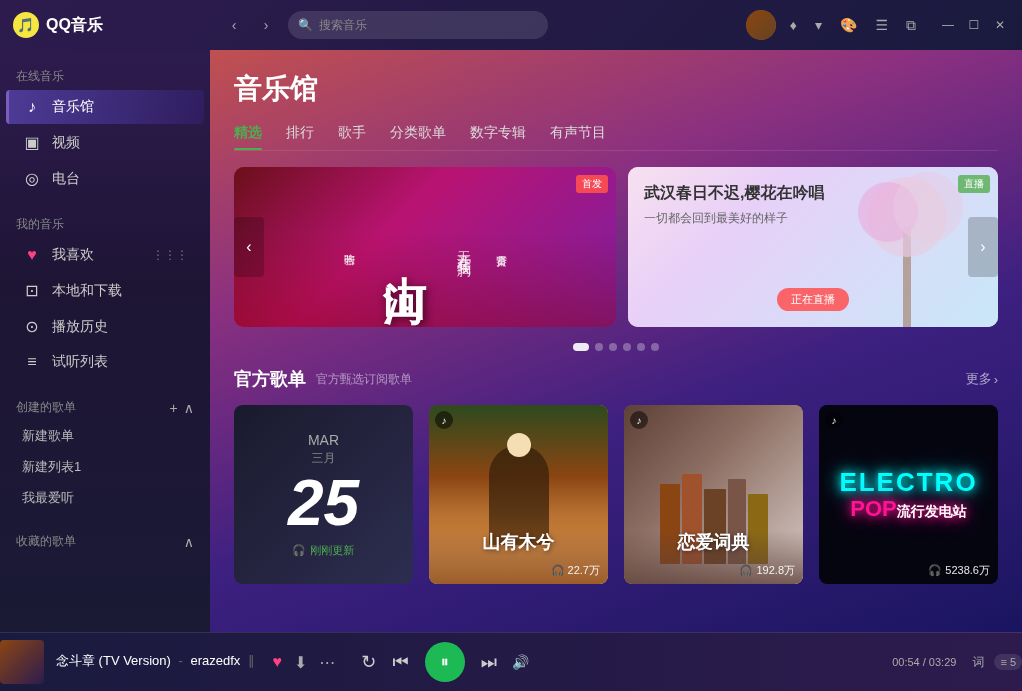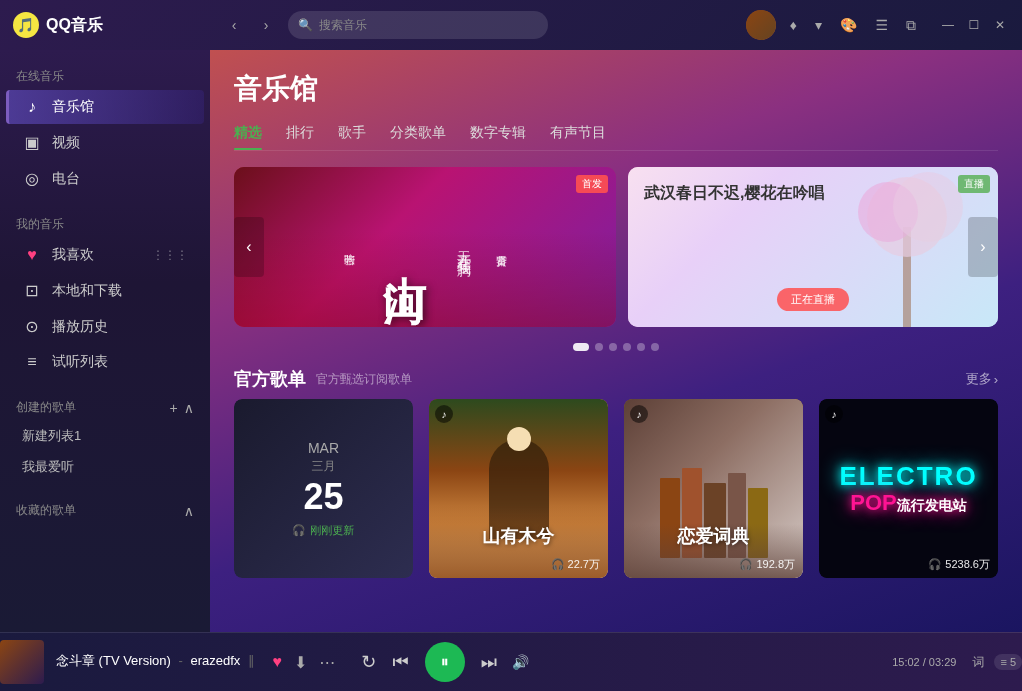--- a/index.html
+++ b/index.html
@@ -342,21 +342,21 @@
     .dot.active {
       background: rgba(255,255,255,0.9);
       width: 16px;
       border-radius: 4px;
     }
 
     
     .section-header {
       display: flex;
       align-items: center;
-      margin-bottom: 8px;
+      margin-bottom: 14px;
     }
     .section-title {
       font-size: 18px;
       font-weight: bold;
       color: #fff;
     }
     .section-subtitle {
       font-size: 12px;
       color: rgba(255,255,255,0.5);
       margin-left: 10px;
@@ -429,21 +429,21 @@
       background: linear-gradient(135deg, #1a1a2e 0%, #2d2d50 100%);
       color: #fff;
       display: flex;
       flex-direction: column;
       align-items: center;
       justify-content: center;
       padding: 20px;
     }
     .cal-month { font-size: 14px; color: #aaa; margin-bottom: 2px; }
     .cal-cn { font-size: 12px; color: #888; margin-bottom: 4px; }
-    .cal-day { font-size: 36px; font-weight: bold; color: #fff; line-height: 1; }
+    .cal-day { font-size: 64px; font-weight: bold; color: #fff; line-height: 1; font-style: italic; }
     .cal-update { font-size: 11px; color: #4CAF50; margin-top: 8px; display: flex; align-items: center; gap: 4px; }
 
     
     .card-forest {
       background: linear-gradient(135deg, #8B4513 0%, #CD853F 50%, #DEB887 100%);
       position: relative;
     }
     .card-forest-title {
       position: absolute;
       bottom: 30px;
@@ -668,20 +668,23 @@
     </div>
 
     <div class="sidebar-section-row" style="margin-top:12px;gap:28px;">
       <span>创建的歌单</span>
       <div class="actions">
         <span>+</span>
         <span>∧</span>
       </div>
     </div>
 
+    <div class="sidebar-playlist-item">
+      <span>新建歌单</span>
+    </div>
     <div class="sidebar-playlist-item">
       <span>新建列表1</span>
     </div>
     <div class="sidebar-playlist-item">
       <span>我最爱听</span>
     </div>
 
     <div class="sidebar-section-row" style="margin-top:12px;">
       <span>收藏的歌单</span>
       <div class="actions">
@@ -748,20 +751,21 @@
               <svg viewBox="0 0 180 160" width="180" height="160">
                 <rect x="85" y="60" width="8" height="100" fill="#8B4513"></rect>
                 <circle cx="89" cy="50" r="40" fill="#FFB6C1" opacity="0.7"></circle>
                 <circle cx="70" cy="45" r="30" fill="#FF69B4" opacity="0.6"></circle>
                 <circle cx="110" cy="40" r="35" fill="#FFB6C1" opacity="0.5"></circle>
               </svg>
             </div>
             <div class="banner-side-badge">直播</div>
             <div class="banner-side-content">
               <div class="banner-side-title">武汉春日不迟,樱花在吟唱</div>
+              <div class="banner-side-sub">一切都会回到最美好的样子</div>
             </div>
             <button class="live-btn">正在直播</button>
           </div>
 
           <div class="banner-nav-right">›</div>
         </div>
 
         <div class="dots">
           <div class="dot active"></div>
           <div class="dot"></div>
@@ -892,21 +896,21 @@
     <span class="ctrl-btn">↻</span>
     <span class="ctrl-btn">⏮</span>
     <div class="ctrl-btn play">
       <span>⏸</span>
     </div>
     <span class="ctrl-btn">⏭</span>
     <span class="ctrl-btn" style="font-size:14px;">🔊</span>
   </div>
 
   <div class="player-time">
-    <span>15:02</span>
+    <span>00:54</span>
     <span> / </span>
     <span>03:29</span>
   </div>
 
   <div class="player-extra">
     <span class="lyrics-btn">词</span>
     <div class="playlist-count-badge">
       <span>≡</span>
       <span>5</span>
     </div>

